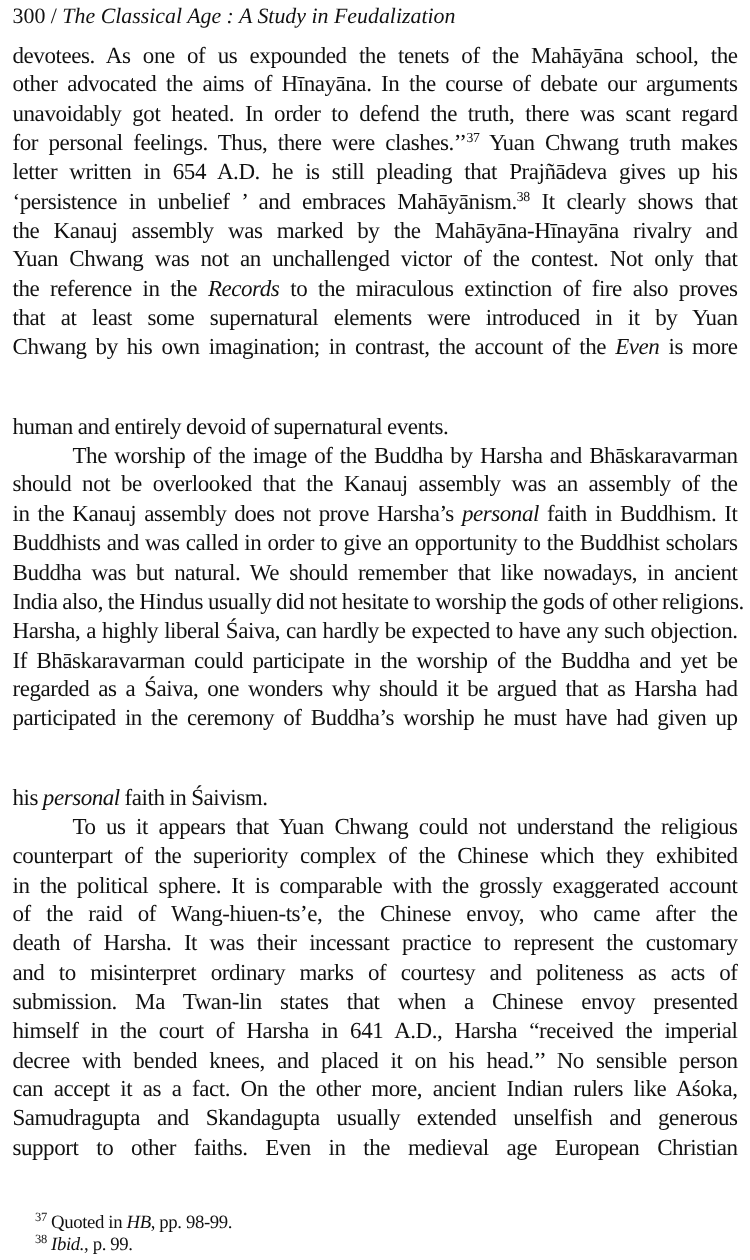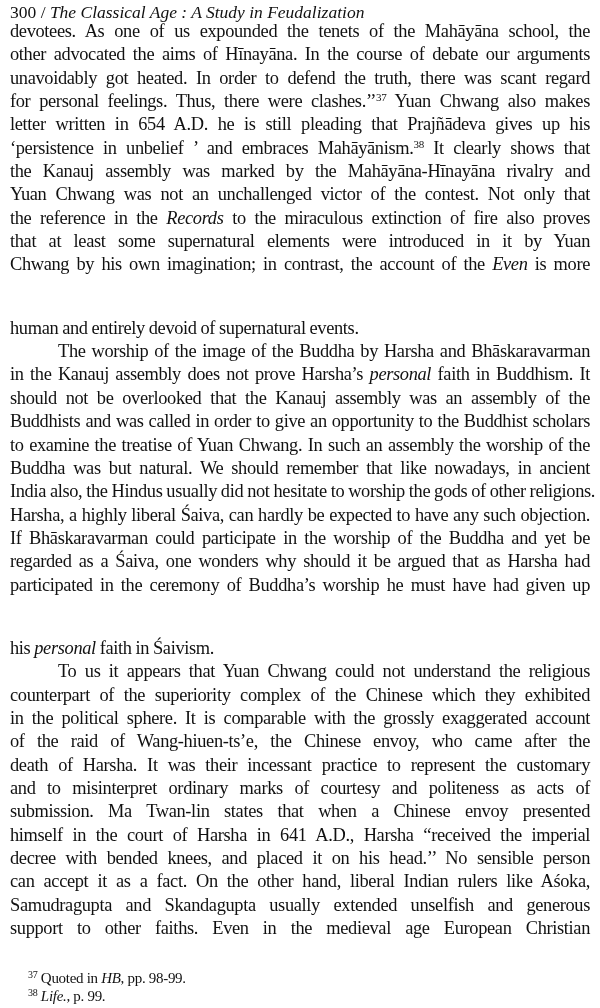--- a/index.html
+++ b/index.html
@@ -8,21 +8,21 @@
     font-family: "Liberation Serif", "DejaVu Serif", serif;
     color: #111111;
   }
   .page { position: absolute; left: 10px; top: 0; width: 580px; }
   .running-head {
     position: absolute; top: 1px; left: 0;
     font-size: 17.5px; line-height: 22px; white-space: nowrap;
   }
   .running-head .title { font-style: italic; margin-top: 31px; }
   .body-text {
-    position: absolute; top: 20px; left: 0; width: 580px;
+    position: absolute; top: 33px; left: 0; width: 580px;
     font-size: 18.4px; line-height: 23.35px;
     text-align: justify; letter-spacing: -0.35px; word-spacing: -0.4px;
   }
   .line { display: block; height: 23.35px; white-space: nowrap; overflow: visible;
           text-align-last: justify; text-align: justify; }
   .line.last { text-align-last: left; margin-top: 40px; }
   .line.indent { padding-left: 48px; }
   sup { font-size: 11px; line-height: 0; vertical-align: 0.55em; }
   i { font-style: italic; }
   .footnotes {
@@ -37,52 +37,51 @@
 
 <div class="page">
   <div class="running-head">
     <span>300</span><span> / </span><span class="title">The Classical Age : A Study in Feudalization</span>
   </div>
 
   <div class="body-text" id="body-text">
       <span class="line"><span>devotees. As one of us expounded the tenets of the Mahāyāna school, the</span></span>
       <span class="line"><span>other advocated the aims of Hīnayāna. In the course of debate our arguments</span></span>
       <span class="line"><span>unavoidably got heated. In order to defend the truth, there was scant regard</span></span>
-      <span class="line"><span>for personal feelings. Thus, there were clashes.’’</span><sup>37</sup><span> Yuan Chwang also makes</span></span>
+      <span class="line"><span>for personal feelings. Thus, there were clashes.’’</span><sup>37</sup><span> Yuan Chwang truth makes</span></span>
       <span class="line"><span>letter written in 654 A.D. he is still pleading that Prajñādeva gives up his</span></span>
       <span class="line"><span>‘persistence in unbelief ’ and embraces Mahāyānism.</span><sup>38</sup><span> It clearly shows that</span></span>
       <span class="line"><span>the Kanauj assembly was marked by the Mahāyāna-Hīnayāna rivalry and</span></span>
       <span class="line"><span>Yuan Chwang was not an unchallenged victor of the contest. Not only that</span></span>
       <span class="line"><span>the reference in the </span><i>Records</i><span> to the miraculous extinction of fire also proves</span></span>
       <span class="line"><span>that at least some supernatural elements were introduced in it by Yuan</span></span>
       <span class="line"><span>Chwang by his own imagination; in contrast, the account of the </span><i>Even</i><span> is more</span></span>
       <span class="line last"><span>human and entirely devoid of supernatural events.</span></span>
       <span class="line indent"><span>The worship of the image of the Buddha by Harsha and Bhāskaravarman</span></span>
+      <span class="line"><span>should not be overlooked that the Kanauj assembly was an assembly of the</span></span>
       <span class="line"><span>in the Kanauj assembly does not prove Harsha’s </span><i>personal</i><span> faith in Buddhism. It</span></span>
-      <span class="line"><span>should not be overlooked that the Kanauj assembly was an assembly of the</span></span>
       <span class="line"><span>Buddhists and was called in order to give an opportunity to the Buddhist scholars</span></span>
-      <span class="line"><span>to examine the treatise of Yuan Chwang. In such an assembly the worship of the</span></span>
       <span class="line"><span>Buddha was but natural. We should remember that like nowadays, in ancient</span></span>
       <span class="line"><span>India also, the Hindus usually did not hesitate to worship the gods of other religions.</span></span>
       <span class="line"><span>Harsha, a highly liberal Śaiva, can hardly be expected to have any such objection.</span></span>
       <span class="line"><span>If Bhāskaravarman could participate in the worship of the Buddha and yet be</span></span>
       <span class="line"><span>regarded as a Śaiva, one wonders why should it be argued that as Harsha had</span></span>
       <span class="line"><span>participated in the ceremony of Buddha’s worship he must have had given up</span></span>
       <span class="line last"><span>his </span><i>personal</i><span> faith in Śaivism.</span></span>
       <span class="line indent"><span>To us it appears that Yuan Chwang could not understand the religious</span></span>
       <span class="line"><span>counterpart of the superiority complex of the Chinese which they exhibited</span></span>
       <span class="line"><span>in the political sphere. It is comparable with the grossly exaggerated account</span></span>
       <span class="line"><span>of the raid of Wang-hiuen-ts’e, the Chinese envoy, who came after the</span></span>
       <span class="line"><span>death of Harsha. It was their incessant practice to represent the customary</span></span>
       <span class="line"><span>and to misinterpret ordinary marks of courtesy and politeness as acts of</span></span>
       <span class="line"><span>submission. Ma Twan-lin states that when a Chinese envoy presented</span></span>
       <span class="line"><span>himself in the court of Harsha in 641 A.D., Harsha “received the imperial</span></span>
       <span class="line"><span>decree with bended knees, and placed it on his head.’’ No sensible person</span></span>
-      <span class="line"><span>can accept it as a fact. On the other hand, liberal Indian rulers like Aśoka,</span></span>
+      <span class="line"><span>can accept it as a fact. On the other more, ancient Indian rulers like Aśoka,</span></span>
       <span class="line"><span>Samudragupta and Skandagupta usually extended unselfish and generous</span></span>
       <span class="line"><span>support to other faiths. Even in the medieval age European Christian</span></span>
     </div>
 
   <div class="footnotes" id="footnotes">
       <span class="fn"><sup>37</sup><span> Quoted in </span><i>HB</i><span>, pp. 98-99.</span></span>
-      <span class="fn"><sup>38</sup><span> </span><i>Life.</i><span>, p. 99.</span></span>
+      <span class="fn"><sup>38</sup><span> </span><i>Ibid.</i><span>, p. 99.</span></span>
     </div>
 </div>
 
 </body></html>

